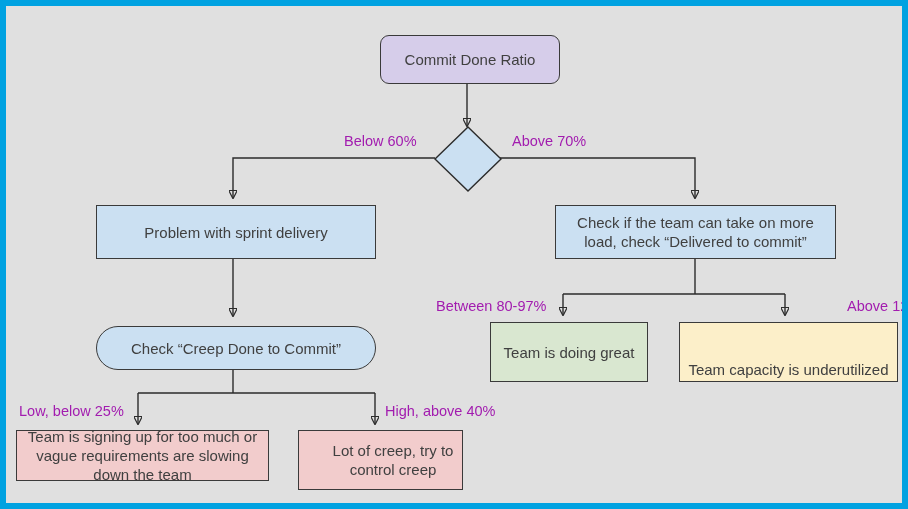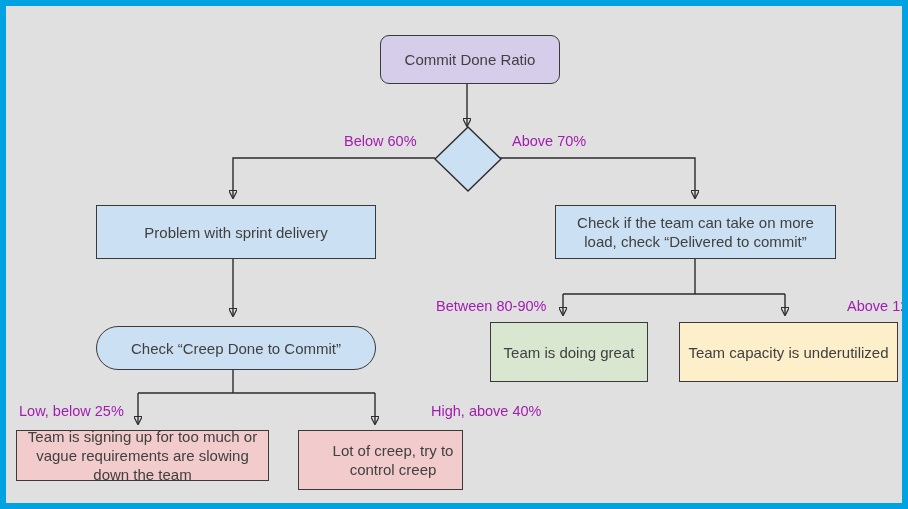--- a/index.html
+++ b/index.html
@@ -111,34 +111,34 @@
 
   <div class="node" style="left:549px; top:199px; width:281px; height:54px; background:#cbe0f2;">
     <span>Check if the team can take on more load, check “Delivered to commit”</span>
   </div>
 
   <div class="node node-rounded" style="left:90px; top:320px; width:280px; height:44px; background:#cbe0f2;border-radius:22px;">
     <span>Check “Creep Done to Commit”</span>
   </div>
 
   <div class="edge-label" style="left:13px; top:397px;">Low, below 25%</div>
-  <div class="edge-label" style="left:379px; top:397px;margin-left:46px;">High, above 40%</div>
+  <div class="edge-label" style="left:379px; top:397px;">High, above 40%</div>
 
   <div class="node" style="left:10px; top:424px; width:253px; height:51px; background:#f2cccc;justify-content:flex-end;">
     <span>Team is signing up for too much or vague requirements are slowing down the team</span>
   </div>
 
   <div class="node" style="left:292px; top:424px; width:165px; height:60px; background:#f2cccc;padding-left:33px;">
     <span>Lot of creep, try to control creep</span>
   </div>
 
-  <div class="edge-label" style="left:430px; top:292px;">Between 80-90%</div>
+  <div class="edge-label" style="left:430px; top:292px;">Between 80-97%</div>
   <div class="edge-label" style="left:841px; top:292px;">Above 120%</div>
 
   <div class="node" style="left:484px; top:316px; width:158px; height:60px; background:#d9e7d0;">
     <span>Team is doing great</span>
   </div>
 
-  <div class="node" style="left:673px; top:316px; width:219px; height:60px; background:#fcefc9;">
+  <div class="node" style="left:673px; top:316px; width:219px; height:60px; background:#fcefc9;align-items:flex-end;">
     <span>Team capacity is underutilized</span>
   </div>
 
 </div>
 
 </body></html>

